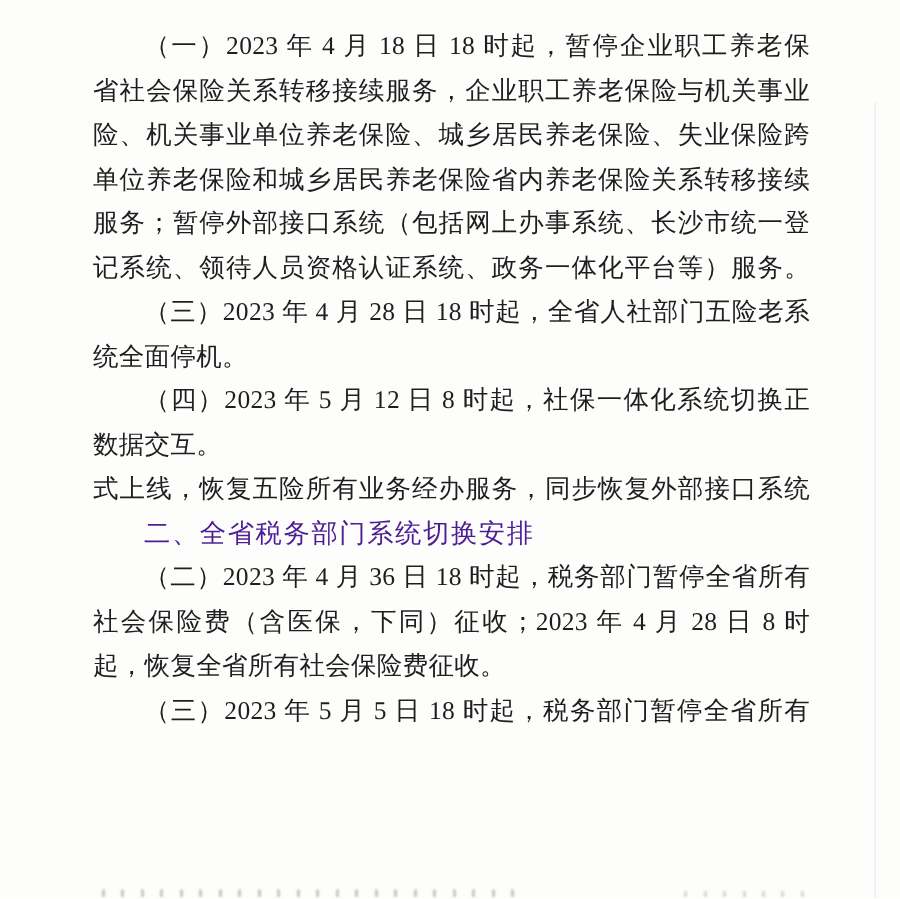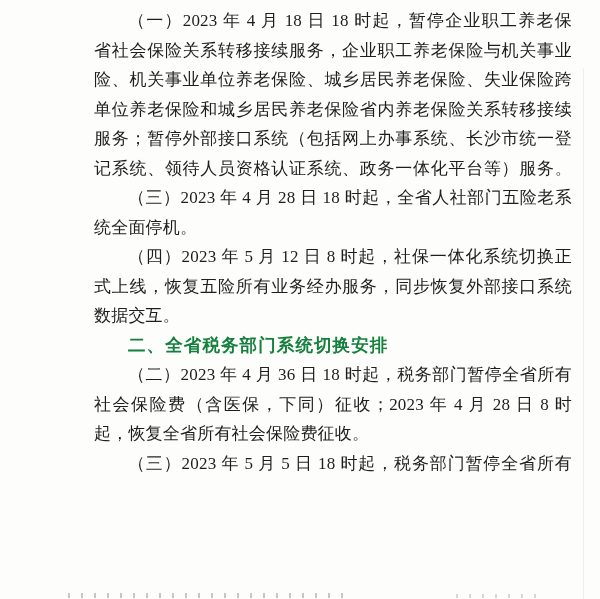--- a/index.html
+++ b/index.html
@@ -9,42 +9,41 @@
     background: #ffffff;
   }
   .page {
     position: relative;
     width: 600px; height: 599px;
     background: #fdfdfc;
     overflow: hidden;
   }
   .textblock {
     position: absolute;
-    left: 62px; top: 6px;
+    left: 62px; top: 16px;
     width: 478px;
     color: #1e1e1e;
     font-size: 17px;
-    margin-left: 32px;
   }
   .line {
     height: 29.5px;
     line-height: 29.5px;
     letter-spacing: 0.2px;
   }
   .line.plain { white-space: nowrap; text-align: left; }
   .line.fill {
     text-align: justify;
     text-align-last: justify;
     -moz-text-align-last: justify;
   }
   .line.indent { text-indent: 34px; }
   .block.heading .line {
     font-family: "Liberation Sans", "DejaVu Sans", sans-serif;
-    font-weight: 700;
-    color: #15803d;
+    font-weight: 400;
+    color: #4c1d95;
     font-size: 17.5px;
     letter-spacing: 1.1px;
   }
   
   .edge-line {
     position: absolute;
     left: 583px; top: 68px;
     width: 1px; height: 531px;
     background: #e9f1f0;
   }
@@ -73,22 +72,22 @@
       <div class="block para">
         <div class="line fill">服务；暂停外部接口系统（包括网上办事系统、长沙市统一登</div>
         <div class="line fill">记系统、领待人员资格认证系统、政务一体化平台等）服务。</div>
       </div>
       <div class="block para">
         <div class="line fill indent">（三）2023 年 4 月 28 日 18 时起，全省人社部门五险老系</div>
         <div class="line plain">统全面停机。</div>
       </div>
       <div class="block para">
         <div class="line fill indent">（四）2023 年 5 月 12 日 8 时起，社保一体化系统切换正</div>
+        <div class="line plain">数据交互。</div>
         <div class="line fill">式上线，恢复五险所有业务经办服务，同步恢复外部接口系统</div>
-        <div class="line plain">数据交互。</div>
       </div>
       <div class="block heading">
         <div class="line plain indent">二、全省税务部门系统切换安排</div>
       </div>
       <div class="block para">
         <div class="line fill indent">（二）2023 年 4 月 36 日 18 时起，税务部门暂停全省所有</div>
         <div class="line fill">社会保险费（含医保，下同）征收；2023 年 4 月 28 日 8 时</div>
         <div class="line plain">起，恢复全省所有社会保险费征收。</div>
       </div>
       <div class="block para">

